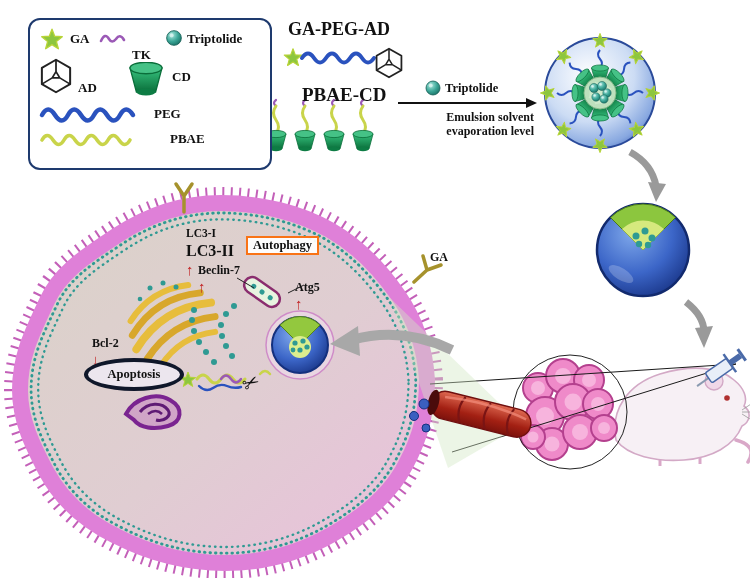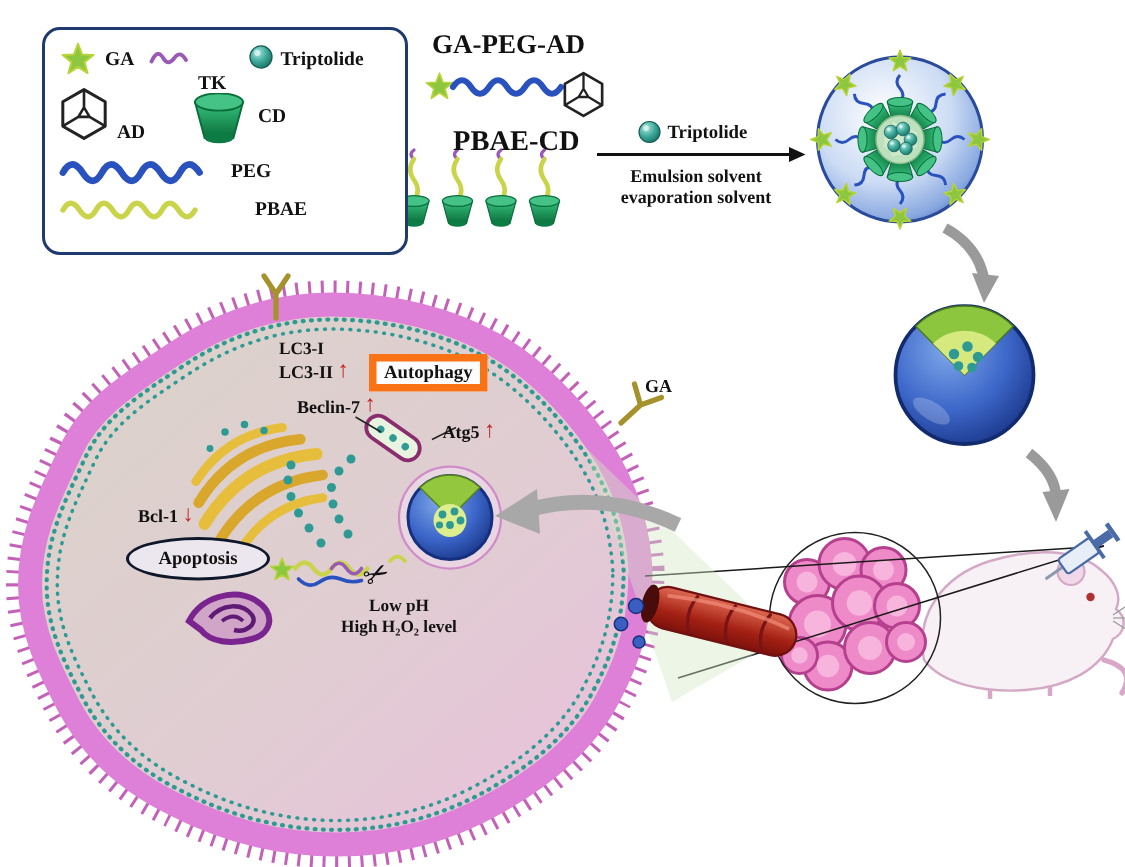--- a/index.html
+++ b/index.html
@@ -6,27 +6,27 @@
   .stage{position:relative;width:750px;height:578px;background:#fff;overflow:hidden;
          font-family:"Liberation Serif","DejaVu Serif",serif;}
   svg.art{position:absolute;left:0;top:0;z-index:1;}
   .lbl{position:absolute;z-index:2;font-weight:bold;font-size:12px;color:#111;
        white-space:nowrap;line-height:1.2;}
   .red{color:#c22324;font-size:15px;line-height:1;font-weight:bold;}
   .legend{position:absolute;left:28px;top:18px;width:240px;height:148px;
           border:2.5px solid #1e3a6e;border-radius:12px;background:#fff;z-index:3;}
   .legend .lbl{font-size:13px;}
   .licon{position:absolute;}
-  .row{display:flex;align-items:flex-end;gap:3px;}
-  .autobox{position:absolute;z-index:2;border:5px solid #f97316;background:rgba(255,255,255,.93);
+  .row{display:flex;align-items:flex-start;gap:3px;flex-direction:column;}
+  .autobox{position:absolute;z-index:2;border:2px solid #f97316;background:rgba(255,255,255,.93);
            padding:0 5px;font-weight:bold;font-size:12.5px;color:#111;}
   .oval{position:absolute;z-index:2;width:92px;height:25px;border-radius:50%;
-        background:#ece6ee;border:2px solid #0f172a;display:flex;align-items:center;
+        background:#ece6ee;border:4px solid #0f172a;display:flex;align-items:center;
         justify-content:center;font-weight:bold;font-size:12.5px;color:#111;}
-  .center{text-align:center;}
+  .center{text-align:right;}
 </style>
 </head>
 <body>
 
 <div class="stage">
 
 <svg class="art" width="750" height="578" viewBox="0 0 750 578">
   <defs>
     <radialGradient id="npGrad1" cx="40%" cy="35%" r="75%">
       <stop offset="0" stop-color="#ffffff"></stop>
@@ -369,28 +369,28 @@
     <path d="M4,12 q5,-9 11,0 t11,0 t11,0 t11,0 t11,0 t11,0 t11,0 t11,0" stroke="#c9d44a" stroke-width="3.6" fill="none" stroke-linecap="round"></path>
   </svg>
   <div class="lbl" style="left:140px;top:111px">PBAE</div>
 </div>
 
 <div class="lbl" style="left:288px;top:19px;font-size:18px">GA-PEG-AD</div>
 <div class="lbl" style="left:302px;top:84px;font-size:19px">PBAE-CD</div>
 <div class="lbl" style="left:445px;top:81px;font-size:12.5px">Triptolide</div>
 <div class="lbl center" style="left:394px;top:110px;width:140px">
   <div>Emulsion solvent</div>
-  <div>evaporation solvent</div>
+  <div>evaporation level</div>
 </div>
 
 <div class="lbl" style="left:186px;top:227px">
   <div class="row">
     <div>
       <div style="font-size:11.5px">LC3-I</div>
-      <div style="font-size:12px">LC3-II</div>
+      <div style="font-size:16px">LC3-II</div>
     </div>
     <span class="red">↑</span>
   </div>
 </div>
 
 <div class="autobox" style="left:246px;top:236px">Autophagy</div>
 
 <div class="lbl" style="left:198px;top:263px">
   <span class="row">
         <span>Beclin-7</span>
@@ -400,27 +400,23 @@
 
 <div class="lbl" style="left:295px;top:280px">
   <span class="row">
         <span>Atg5</span>
         <span class="red">↑</span>
       </span>
 </div>
 
 <div class="lbl" style="left:92px;top:336px">
   <span class="row">
-        <span>Bcl-1</span>
+        <span>Bcl-2</span>
         <span class="red">↓</span>
       </span>
 </div>
 
 <div class="oval" style="left:84px;top:358px">Apoptosis</div>
 
-<div class="lbl center" style="left:210px;top:398px;width:112px;font-size:11.5px">
-  <div>Low pH</div>
-  <div>High H₂O₂ level</div>
-</div>
 
 <div class="lbl" style="left:430px;top:250px">GA</div>
 
 </div>
 
 </body></html>

